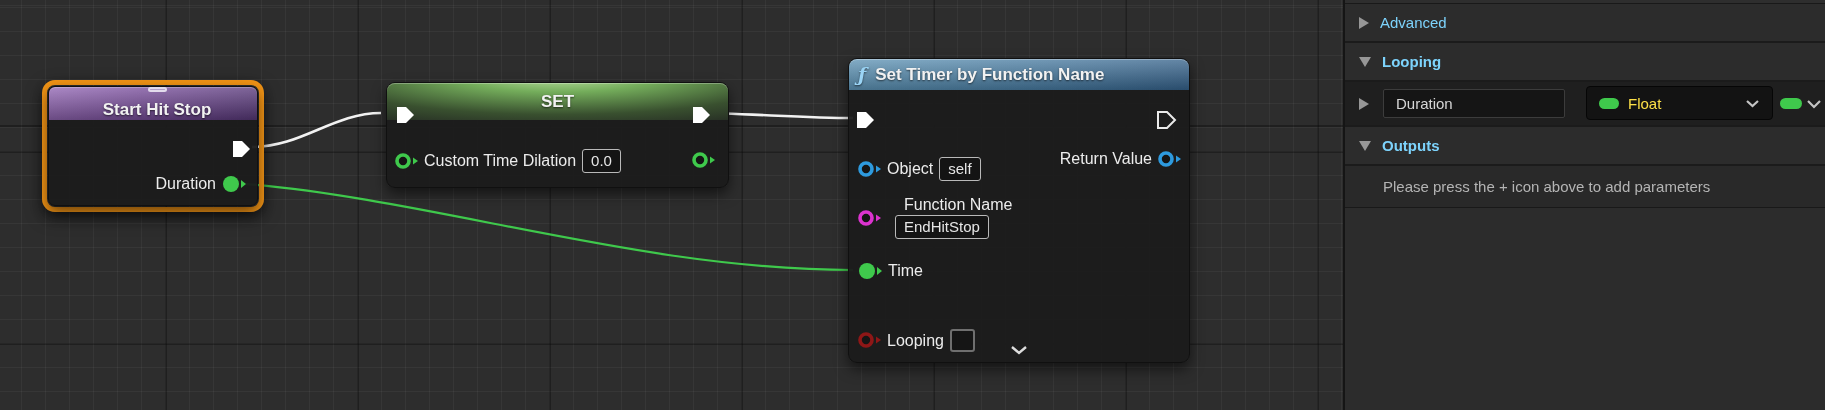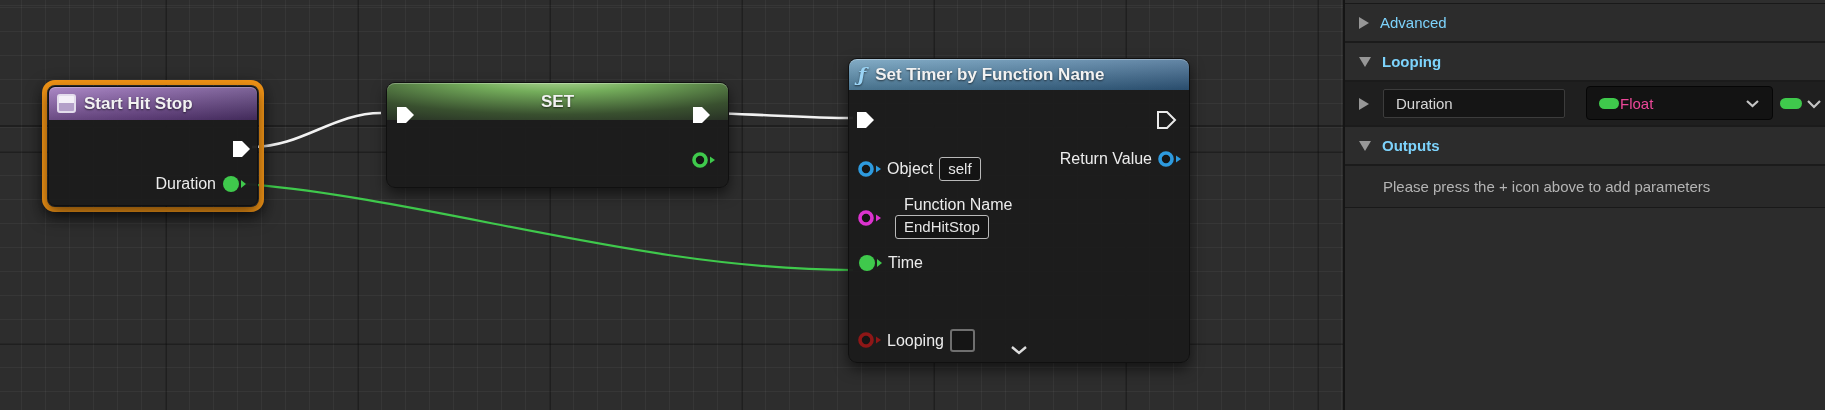--- a/index.html
+++ b/index.html
@@ -90,21 +90,21 @@
   .param-row { height:43px; background:#1f1f1f; }
   .param-name {
     position:absolute; left:38px; top:7px; width:182px; height:29px;
     background:#151515; border:1px solid #3c3c3c; border-radius:2px;
     color:#d6d6d6; font-size:15px; padding:0 12px;
     font-family:"Liberation Sans", sans-serif;
   }
   .type-dd {
     position:absolute; left:241px; top:4px; width:187px; height:34px;
     background:#131313; border:1px solid #060606; border-radius:4px;
-    display:flex; align-items:center; padding:0 12px; gap:1px; color:#ec4899;
+    display:flex; align-items:center; padding:0 12px; gap:9px; color:#fde047;
   }
   .pill { width:20px; height:11px; border-radius:6px; background:#3fc94c; }
   .dd-chev { margin-left:auto; }
   .msg-row { height:41px; background:#292929; padding-left:38px; color:#b4b4b4; }
   .p-rest { flex:1; background:#2c2c2c; }
   .p-col { display:flex; flex-direction:column; height:410px; }
   .p-topgap { height:3px; background:#2e2e2e; }
 </style>
 </head>
 <body>
@@ -112,21 +112,21 @@
 <div class="graph">
 
   <svg class="wires">
     <path d="M 252 147 C 302 147 333 113 381 113" stroke="#f2f2f2" stroke-width="2.6" fill="none"></path>
     <path d="M 694 113 C 742 113 802 118 853 118" stroke="#f2f2f2" stroke-width="2.6" fill="none"></path>
     <path d="M 246 184 C 436 200 642 270 853 270" stroke="#3fc94c" stroke-width="2.2" fill="none"></path>
   </svg>
 
   <div class="sel-border" style="left:42px; top:80px; width:222px; height:132px;"></div>
   <div class="node" style="left:48px; top:86px; width:210px; height:120px; border-radius:7px;">
-    <div class="hdr hdr-purple" style="border-radius:6px 6px 0 0;">
+    <div class="hdr hdr-purple" style="border-radius:6px 6px 0 0;flex-direction:column;">
       <span class="event-icon"></span>
       <span>Start Hit Stop</span>
     </div>
     <svg style="position:absolute; right:5px; top:52px;" width="22" height="20">
       <path d="M3 2 h9 l8 8 -8 8 h-9 z" fill="#ffffff"></path>
     </svg>
     <div class="prow gap6" style="right:11px; top:88px;">
       <span>Duration</span>
       <svg width="24" height="18">
         <circle cx="9" cy="9" r="8" fill="#3fc94c"></circle>
@@ -138,20 +138,28 @@
   <div class="node" style="left:386px; top:82px; width:343px; height:106px;">
     <div class="hdr hdr-green">
       <span>SET</span>
     </div>
     <svg style="position:absolute; left:7px; top:22px;" width="22" height="20">
       <path d="M3 2 h9 l8 8 -8 8 h-9 z" fill="#ffffff"></path>
     </svg>
     <svg style="position:absolute; right:16px; top:22px;" width="22" height="20">
       <path d="M3 2 h9 l8 8 -8 8 h-9 z" fill="#ffffff"></path>
     </svg>
+    <div class="prow gap6" style="left:8px; top:66px;">
+      <svg width="23" height="17">
+        <circle cx="8" cy="8" r="6" fill="#151515" stroke="#3fc94c" stroke-width="3.6"></circle>
+        <path d="M18 4.5 l5 3.5 -5 3.5 z" fill="#3fc94c"></path>
+      </svg>
+      <span>Custom Time Dilation</span>
+      <span class="vbox">0.0</span>
+    </div>
     <svg style="position:absolute; right:13px; top:69px;" width="23" height="17">
       <circle cx="8" cy="8" r="6" fill="#151515" stroke="#3fc94c" stroke-width="3.6"></circle>
       <path d="M18 4.5 l5 3.5 -5 3.5 z" fill="#3fc94c"></path>
     </svg>
   </div>
 
   <div class="node" style="left:848px; top:58px; width:342px; height:305px;">
     <div class="hdr hdr-blue">
       <span class="fn-icon">ƒ</span>
       <span>Set Timer by Function Name</span>
@@ -181,21 +189,21 @@
 
     <div class="prow" style="left:55px; top:137px;">
       <span>Function Name</span>
     </div>
     <svg style="position:absolute; left:9px; top:151px;" width="23" height="17">
       <circle cx="8" cy="8" r="6" fill="#151515" stroke="#dc33cf" stroke-width="3.6"></circle>
       <path d="M18 4.5 l5 3.5 -5 3.5 z" fill="#dc33cf"></path>
     </svg>
     <span class="vbox" style="position:absolute; left:46px; top:156px;">EndHitStop</span>
 
-    <div class="prow gap6" style="left:9px; top:195px;">
+    <div class="prow gap6" style="left:9px; top:203px;">
       <svg width="24" height="18">
         <circle cx="9" cy="9" r="8" fill="#3fc94c"></circle>
         <path d="M19 5 l5 4 -5 4 z" fill="#3fc94c"></path>
       </svg>
       <span>Time</span>
     </div>
 
     <div class="prow gap6" style="left:9px; top:246px;margin-top:24px;">
       <svg width="23" height="17">
         <circle cx="8" cy="8" r="6" fill="#151515" stroke="#8e1717" stroke-width="3.6"></circle>

